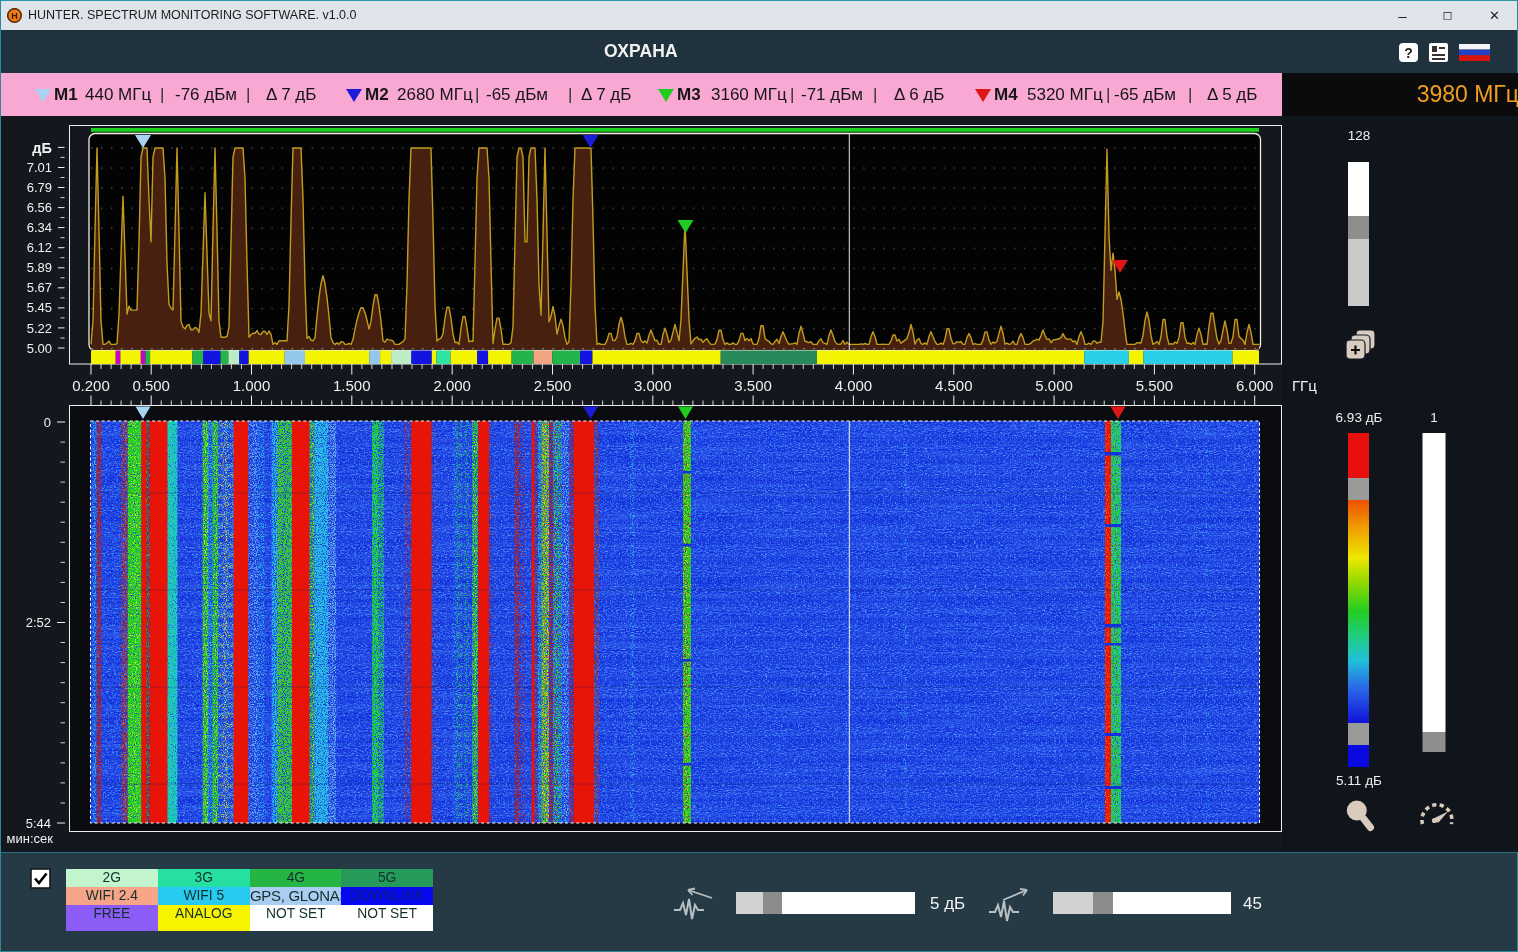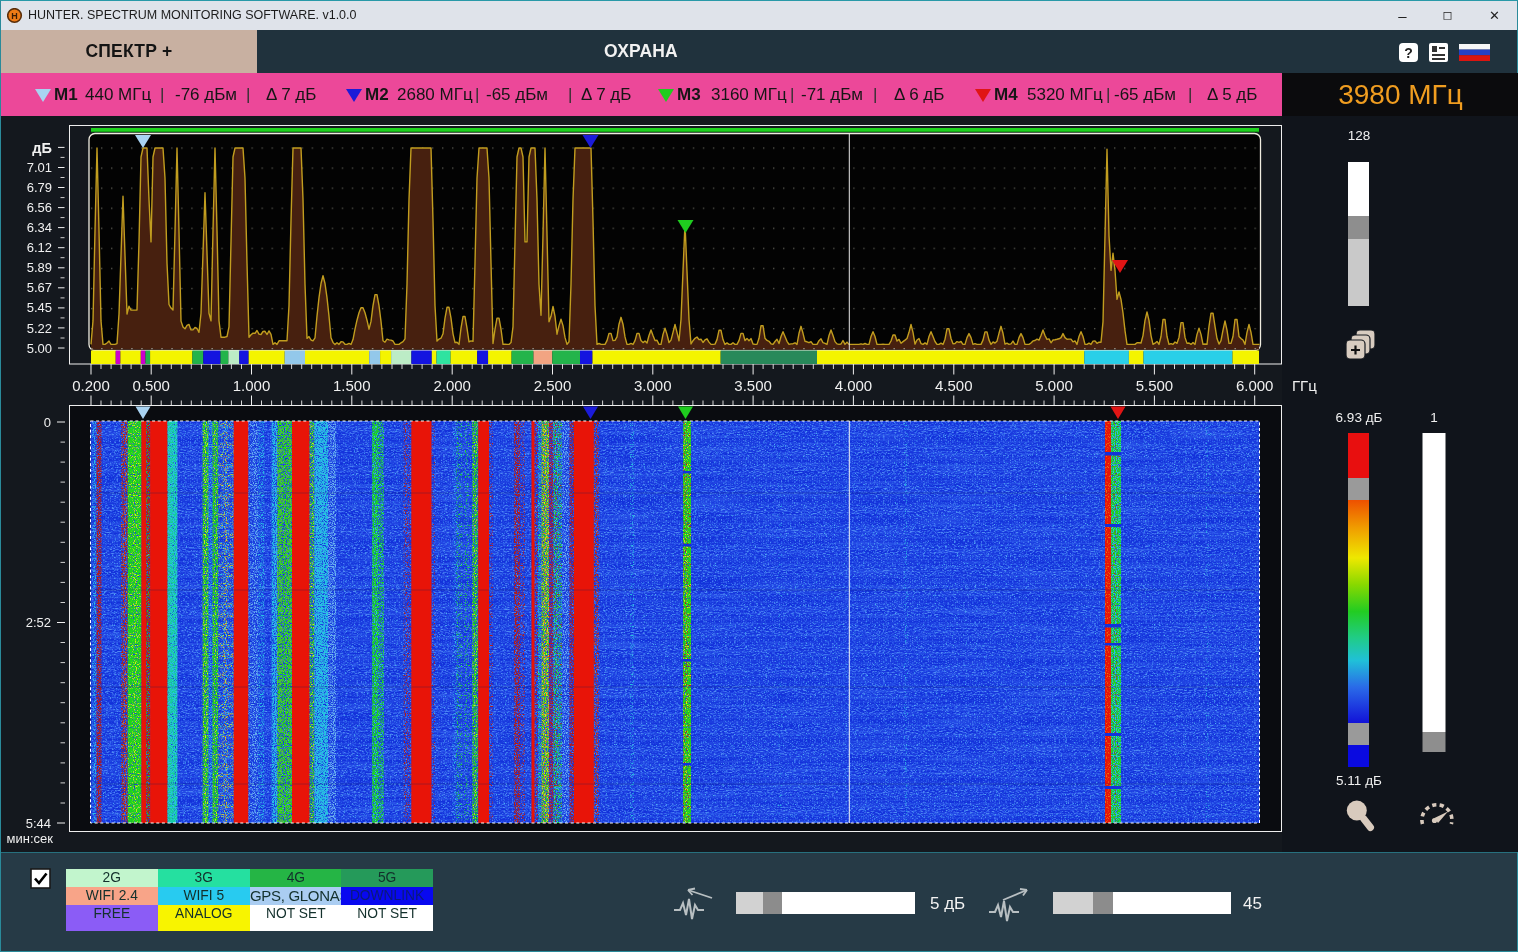--- a/index.html
+++ b/index.html
@@ -1,22 +1,22 @@
 <!DOCTYPE html>
 <html><head><meta charset="utf-8"><style>
 *{margin:0;padding:0;box-sizing:border-box}
 html,body{width:1518px;height:952px;overflow:hidden;background:#14181e;font-family:"Liberation Sans",sans-serif}
 #win{position:relative;width:1518px;height:952px;border:1px solid #2a8a9a;border-top:1px solid #2899a8}
 #titlebar{position:absolute;left:0;top:0;width:100%;height:29px;background:#dfe3ea;color:#1c1c1c}
 #titlebar .t{position:absolute;left:27px;top:7px;font-size:12.5px}
 .wbtn{position:absolute;top:0;width:13px;height:29px;color:#222;font-size:15px;text-align:center;line-height:29px}
 #tabs{position:absolute;left:0;top:29px;width:100%;height:43px;background:#20323d}
 .tab{position:absolute;top:0;height:43px;width:256px;font-size:17.5px;font-weight:600;text-align:center;line-height:43px;letter-spacing:.2px}
-#mbar{position:absolute;left:0;top:72px;width:1281px;height:43px;background:#ec4899;color:#161616;font-size:17px}
-#mfreq{position:absolute;left:1281px;top:72px;width:237px;height:43px;background:#0b0b0d;color:#f09d20;font-size:28px;text-align:center;line-height:43px}
+#mbar{position:absolute;left:0;top:72px;width:1281px;height:43px;background:#f9a8d4;color:#161616;font-size:17px}
+#mfreq{position:absolute;left:1281px;top:72px;width:237px;height:43px;background:#0b0b0d;color:#f09d20;font-size:23px;text-align:right;line-height:43px}
 .mk{position:absolute;top:0;height:43px;line-height:44px;white-space:nowrap}
 .mk b{font-weight:700}
 .mtri{display:inline-block;width:0;height:0;border-left:8px solid transparent;border-right:8px solid transparent;border-top:13px solid #000;vertical-align:-2px;margin-right:3px}
 .sep{color:#30302f;padding:0 1px}
 #bottom{position:absolute;left:0;top:851px;width:1516px;height:99px;background:#263a46;border-top:1px solid #27707e}
 .cell{position:absolute;width:92px;height:26px;font-size:13.8px;color:#13302c;text-align:center;line-height:17.9px;white-space:nowrap;overflow:hidden}
 .sld{position:absolute;top:39px;height:22px;background:#fff}
 .sld .a{position:absolute;left:0;top:0;height:22px;background:#d2d2d2}
 .sld .b{position:absolute;top:0;height:22px;background:#8c8c8c}
 .blab{position:absolute;top:41px;color:#f2f2f2;font-size:17px}
@@ -30,21 +30,20 @@
  <svg width="16" height="16" style="position:absolute;left:6px;top:7px">
   <circle cx="7.5" cy="7.5" r="6.8" fill="#ee7b16" stroke="#5a2d08" stroke-width="1.6"></circle>
   <text x="7.5" y="11" text-anchor="middle" style="font-size:9px;font-weight:700;fill:#3a1d05">H</text>
  </svg>
  <span class="t">HUNTER. SPECTRUM MONITORING SOFTWARE. v1.0.0</span>
  <span class="wbtn" style="left:1395px">–</span>
  <span class="wbtn" style="left:1440px;font-size:12px">◻</span>
  <span class="wbtn" style="left:1487px;font-size:13px">✕</span>
 </div>
 <div id="tabs">
- <div class="tab" style="left:0;background:#c8b0a1;color:#141414">СПЕКТР +</div>
  <div class="tab" style="left:512px;color:#f2f2f2">ОХРАНА</div>
  <svg width="110" height="43" style="position:absolute;left:1395px;top:0">
   <rect x="3" y="13" width="19" height="19" rx="4" fill="#fff"></rect>
   <text x="12.5" y="27.5" text-anchor="middle" style="font-size:14px;font-weight:700;fill:#222">?</text>
   <rect x="33" y="13" width="19" height="19" rx="2" fill="#fff"></rect>
   <rect x="36" y="16" width="5" height="6" fill="#333"></rect>
   <rect x="36" y="24" width="13" height="2" fill="#333"></rect>
   <rect x="36" y="28" width="13px" height="2" fill="#333"></rect>
   <rect x="43" y="17" width="6" height="2" fill="#333"></rect>
   <rect x="63" y="14" width="31" height="5.6" fill="#f6f6f6"></rect>

